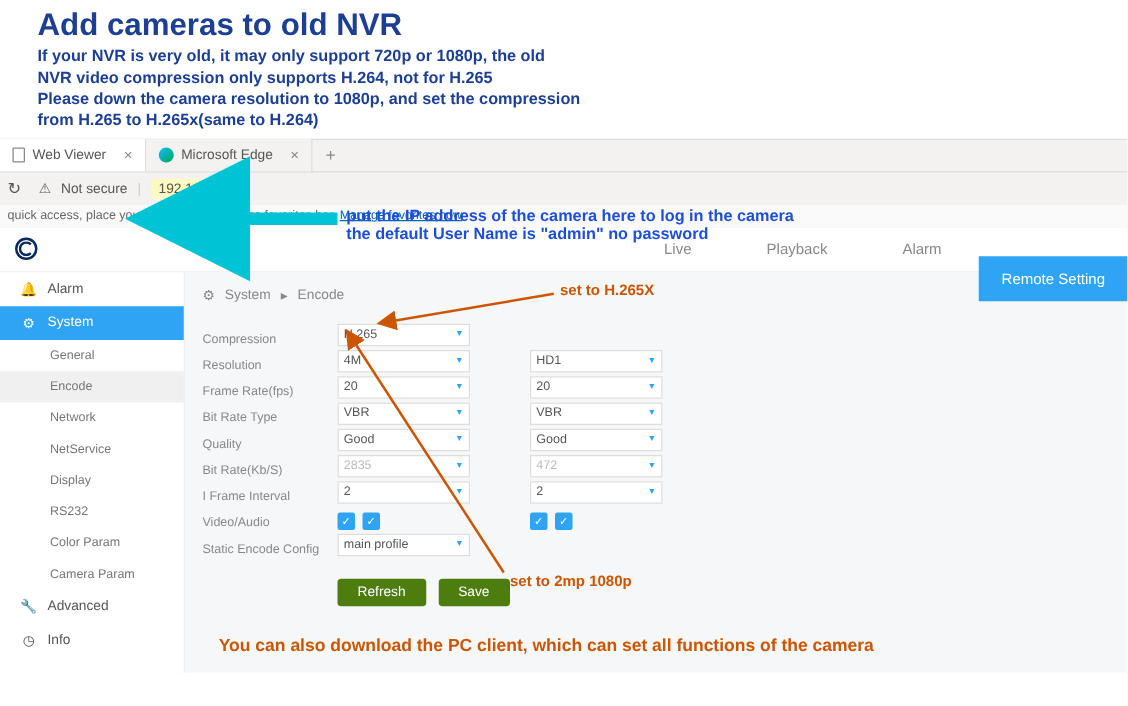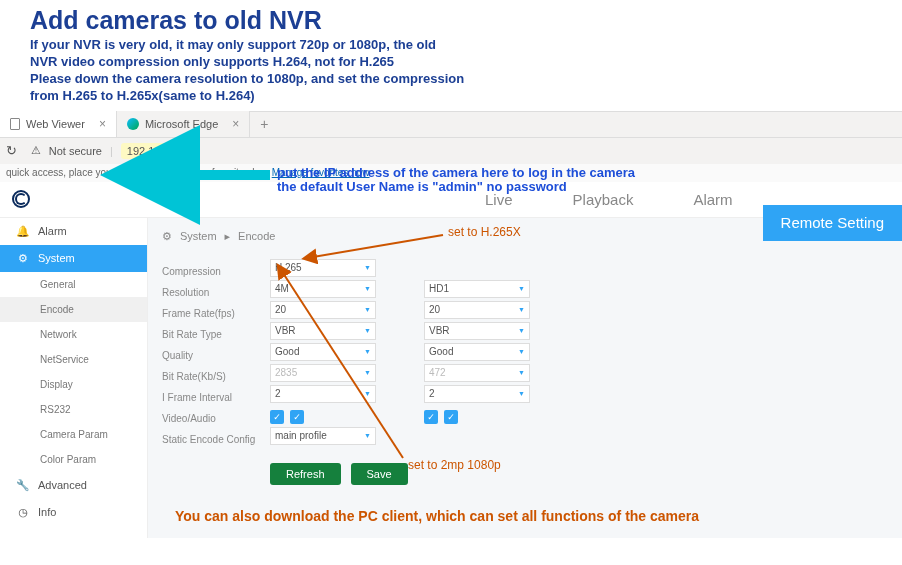--- a/index.html
+++ b/index.html
@@ -25,21 +25,21 @@
 
 .fav-row { background: #fafafa; font-size: 10px; color: #666; padding: 3px 6px 4px 6px; border-bottom: 1px solid #e5e5e5; }
 .fav-link { color: #0067b8; text-decoration: underline; }
 
 .orange-note { color: #1d4ed8; font-size: 13px; font-weight: bold; position: absolute; left: 277px; top: 166px; line-height: 1.1; }
 
 .app-topbar { display: flex; align-items: center; height: 36px; background: #fff; border-bottom: 1px solid #eee; margin-top: -1px; }
 .logo-circ { width: 18px; height: 18px; border: 2px solid #0a2a5c; border-radius: 50%; margin: 0 12px; display: flex; align-items: center; justify-content: center; }
 .logo-circ::after { content: ""; width: 8px; height: 8px; border: 2px solid #0a2a5c; border-radius: 50%; border-right-color: transparent; }
 .spacer { flex: 1; }
-.top-link { font-size: 15px; color: #888; padding: 0 30px; text-align: center; }
+.top-link { font-size: 12px; color: #888; padding: 0 30px; text-align: center; }
 .top-link.active { background: #2fa4f5; color: #fff; height: 36px; line-height: 36px; padding: 0 18px; margin-top: 48px; }
 
 .app-body { display: flex; height: 320px; background: #f5f7f9; }
 
 .sidebar { width: 148px; background: #fff; display: flex; flex-direction: column; font-size: 11px; border-right: 1px solid #eee; }
 .side-item { display: flex; align-items: center; padding: 7px 12px 7px 16px; color: #555; gap: 8px; }
 .side-item.active { background: #2fa4f5; color: #fff; }
 .side-sub { padding: 7px 12px 7px 40px; color: #777; font-size: 10px; }
 .side-icon { width: 14px; display: inline-flex; justify-content: center; }
 
@@ -47,23 +47,23 @@
 .breadcrumb { font-size: 11px; color: #888; display: flex; align-items: center; gap: 8px; margin-bottom: 14px; }
 .gear-sm { font-size: 11px; }
 
 .form-row { display: flex; align-items: flex-end; height: 20px; margin-bottom: 1px; font-size: 10px; color: #888; }
 .form-label { width: 108px; }
 .form-select { width: 106px; height: 18px; border: 1px solid #ddd; background: #fff; display: flex; align-items: center; justify-content: space-between; padding: 0 4px; font-size: 10px; color: #555; margin-right: 48px; margin-top: 39px; }
 .sel-arrow { color: #2fa4f5; font-size: 7px; }
 .cb { width: 14px; height: 14px; background: #2fa4f5; color: #fff; display: inline-flex; align-items: center; justify-content: center; font-size: 9px; border-radius: 2px; margin-right: 6px; }
 
 .btn-row { display: flex; gap: 10px; margin: 18px 0 0 108px; }
-.btn { background: #15803d; color: #fff; font-size: 11px; border-radius: 3px; padding: 5px 16px; }
-
-.annot { color: #cc5500; font-weight: normal; font-size: 12px; position: absolute; }
+.btn { background: #4d7c0f; color: #fff; font-size: 11px; border-radius: 3px; padding: 5px 16px; }
+
+.annot { color: #cc5500; font-weight: bold; font-size: 12px; position: absolute; }
 .annot-download { position: absolute; left: 175px; top: 508px; color: #cc5500; font-weight: bold; font-size: 14px; }
 
 svg.arrow { position: absolute; overflow: visible; }
 </style>
 </head>
 <body>
 
 <div class="heading">Add cameras to old NVR</div>
 <div class="subtext" style="white-space:pre-line">If your NVR is very old, it may only support 720p or 1080p, the old
 NVR video compression only supports H.264, not for H.265
@@ -126,22 +126,22 @@
     <div class="side-item active">
         <span class="side-icon">⚙</span>
         <span>System</span>
       </div>
     <div class="side-sub">General</div>
     <div class="side-sub highlight" style="background:#f0f0f0">Encode</div>
     <div class="side-sub">Network</div>
     <div class="side-sub">NetService</div>
     <div class="side-sub">Display</div>
     <div class="side-sub">RS232</div>
+    <div class="side-sub">Color Param</div>
     <div class="side-sub">Camera Param</div>
-    <div class="side-sub">Color Param</div>
     <div class="side-item">
         <span class="side-icon">🔧</span>
         <span>Advanced</span>
       </div>
     <div class="side-item">
         <span class="side-icon">◷</span>
         <span>Info</span>
       </div>
   </div>
 

